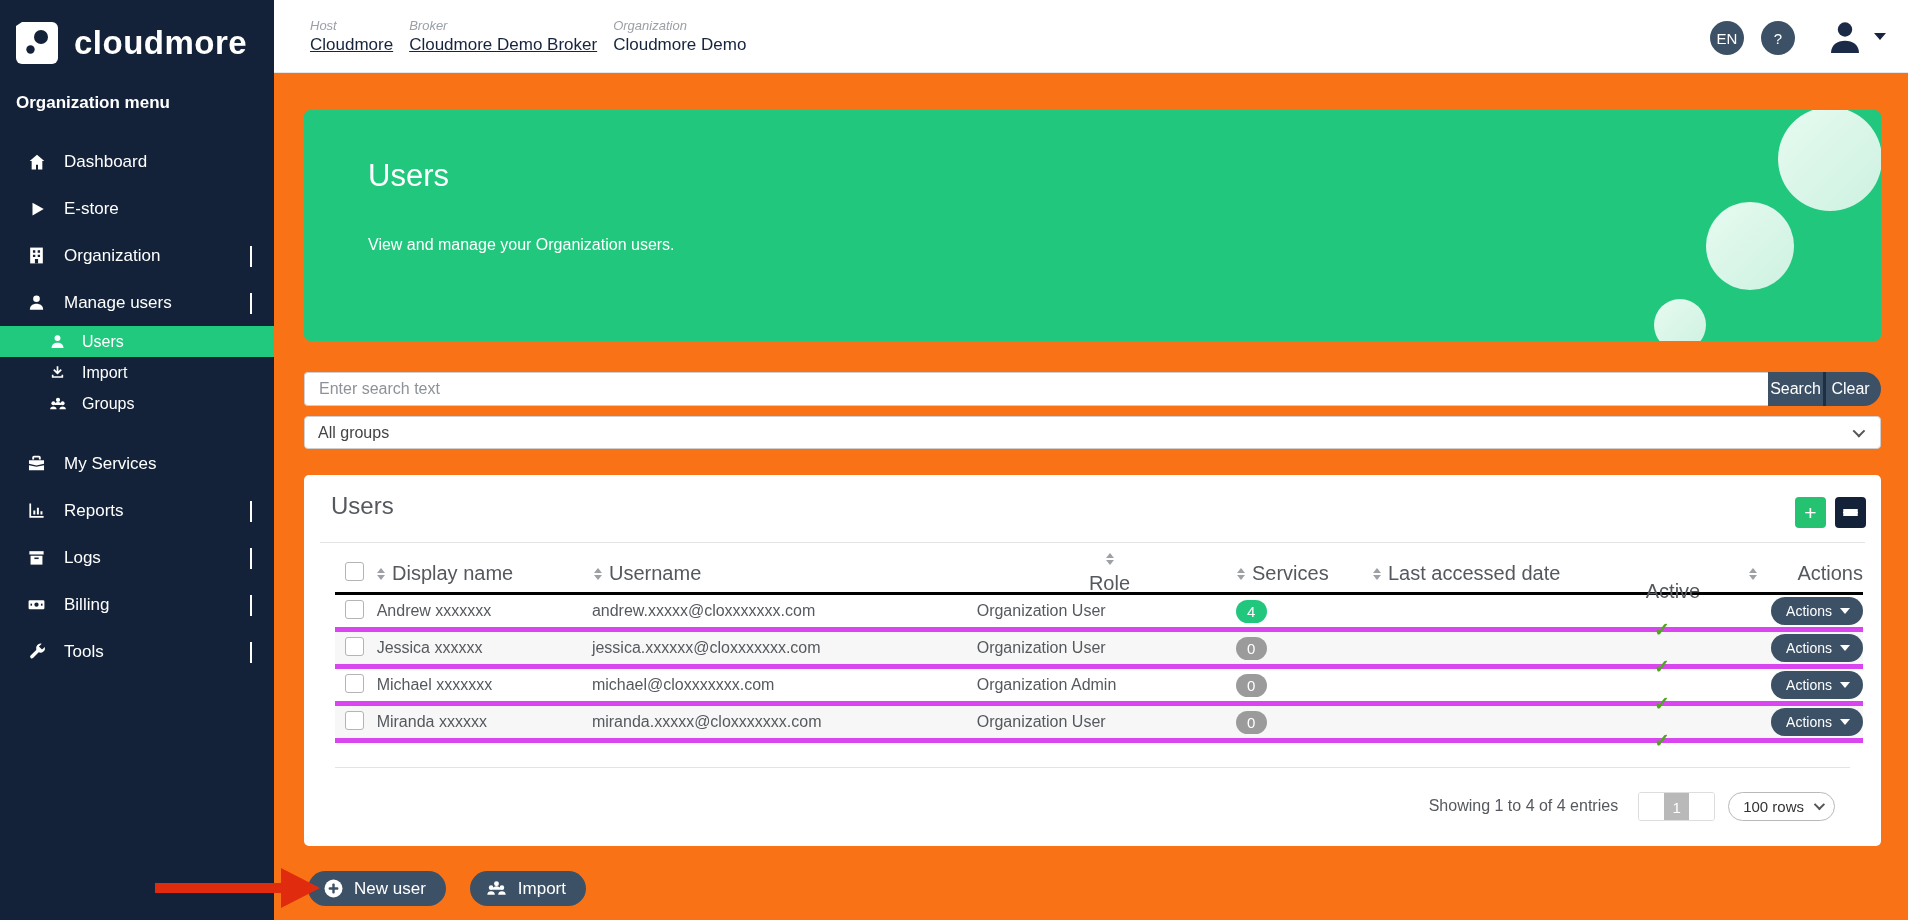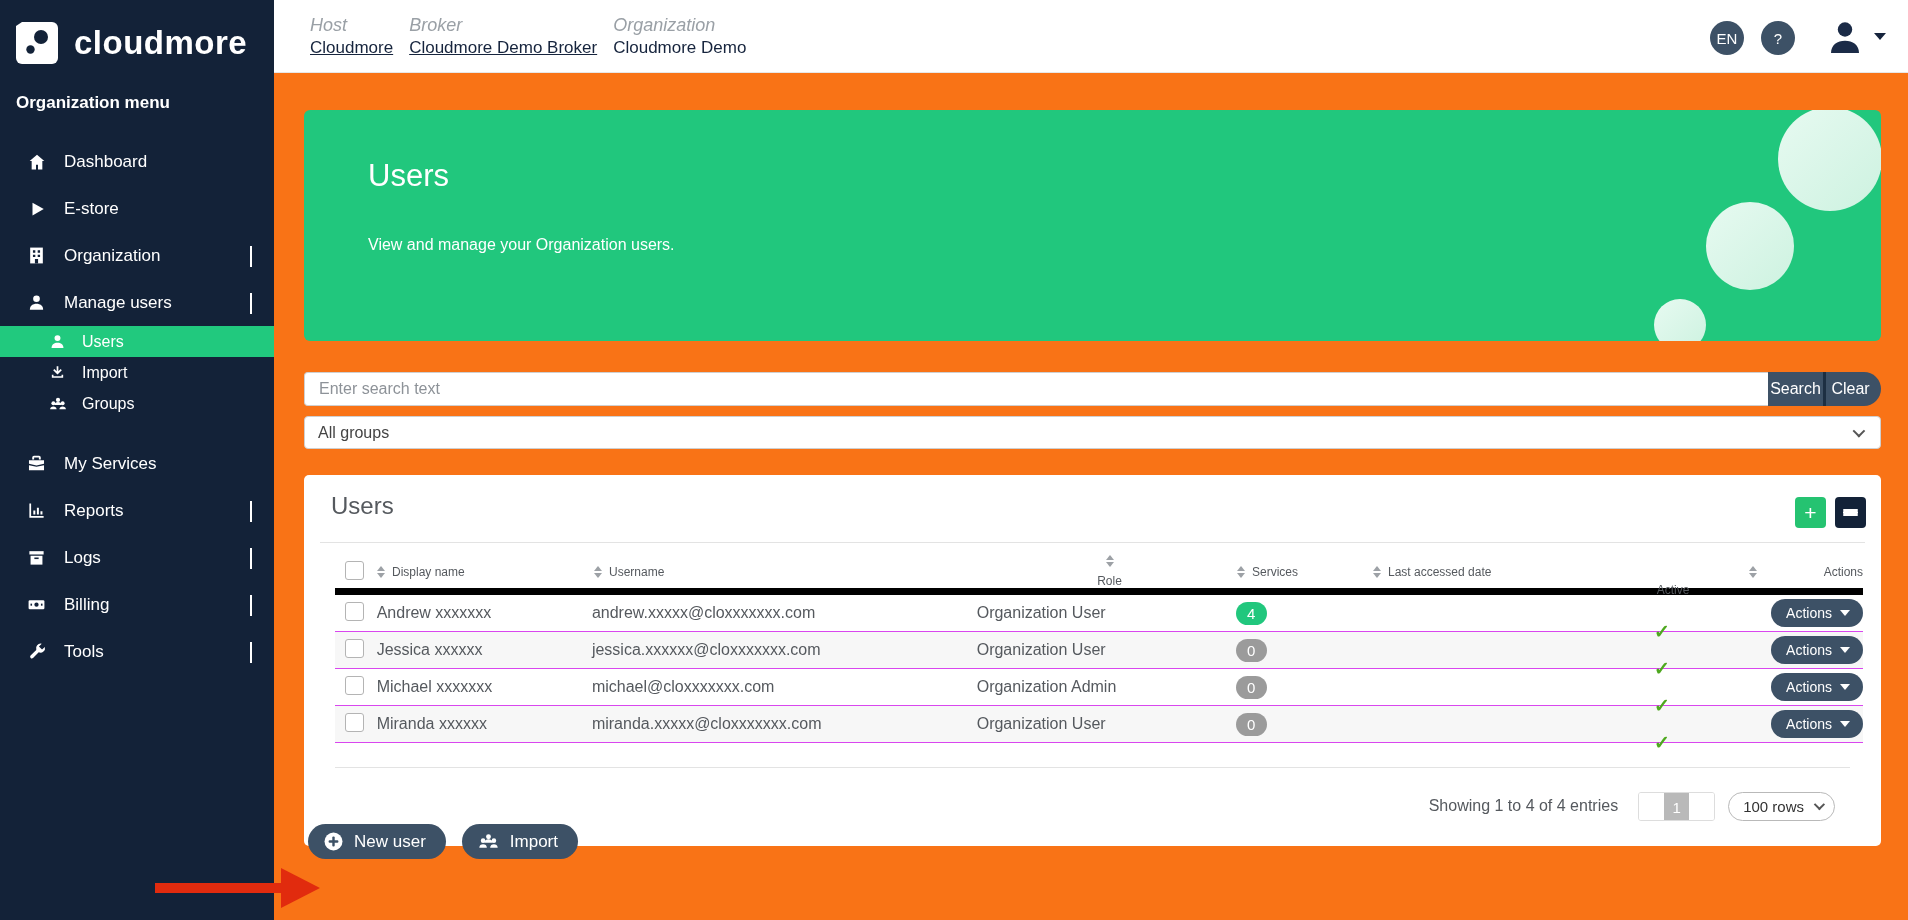--- a/index.html
+++ b/index.html
@@ -22,21 +22,21 @@
   .gap8 { height:8px; }
   .gap13 { height:13px; }
   svg.icon { display:block; }
   .chev-r { width:9px; height:9px; border-right:2.4px solid #fff; border-bottom:2.4px solid #fff; transform:rotate(-45deg); }
   .chev-d { width:9px; height:9px; border-right:2.4px solid #fff; border-bottom:2.4px solid #fff; transform:rotate(45deg); margin-top:-4px; }
 
   
   .topbar { position:absolute; left:274px; top:0; width:1634px; height:73px; background:#fff; border-bottom:1px solid #e7e7e7; display:flex; align-items:center; }
   .crumbs { display:flex; gap:16px; padding-left:36px; }
   .crumb { display:flex; flex-direction:column; }
-  .crumb-label { font-size:18px; font-style:italic; color:#9aa0a6; margin-bottom:2px; }
+  .crumb-label { font-size:13px; font-style:italic; color:#9aa0a6; margin-bottom:2px; }
   .crumb-link { font-size:17px; color:#16243d; text-decoration:underline; cursor:pointer; }
   .crumb-current { font-size:17px; color:#16243d; font-weight:normal; }
   .top-right { margin-left:auto; display:flex; align-items:flex-end; gap:17px; padding-right:22px; }
   .circle-btn { width:34px; height:34px; border-radius:50%; background:#3d5166; color:#fff; font-size:15px; display:flex; align-items:center; justify-content:center; cursor:pointer; border:none; font-family:inherit; }
   .avatar-wrap { display:flex; align-items:center; gap:10px; cursor:pointer; margin-left:14px; }
   .caret { width:0; height:0; border-left:6px solid transparent; border-right:6px solid transparent; border-top:7px solid #16243d; }
 
   
   .hero { position:absolute; left:304px; top:110px; width:1577px; height:231px; background:#21c77d; border-radius:6px; overflow:hidden; }
   .hero-circle { position:absolute; border-radius:50%; background:linear-gradient(135deg,#e7faf1,#cdf2e0); }
@@ -58,22 +58,22 @@
   
   .panel { position:absolute; left:304px; top:475px; width:1577px; height:371px; background:#fff; border-radius:5px; }
   .panel-title { position:absolute; left:27px; top:17px; font-size:24px; color:#55595e; font-weight:400; }
   .btn-add { position:absolute; left:1491px; top:22px; width:31px; height:31px; background:#25c371; border:none; border-radius:4px; color:#fff; font-size:21px; line-height:28px; cursor:pointer; }
   .btn-cols { position:absolute; left:1531px; top:22px; width:31px; height:31px; background:#132238; border:none; border-radius:4px; cursor:pointer; display:flex; flex-direction:column; align-items:center; justify-content:center; gap:3px; }
   .btn-cols i { display:block; width:15px; height:2.6px; background:#fff; border-radius:1px; }
   .panel-divider { position:absolute; left:16px; right:16px; top:67px; height:1px; background:#e3e3e3; }
 
   .table { position:absolute; left:31px; top:80px; width:1528px; }
   .trow { display:flex; align-items:center; }
-  .thead { height:40px; border-bottom:7px solid #000000; color:#55595e; font-size:12px; }
-  .tbody-row { height:37px; font-size:16px; color:#55595e; border-bottom:1px solid #d946ef; }
+  .thead { height:40px; border-bottom:3px solid #000000; color:#55595e; font-size:20px; }
+  .tbody-row { height:37px; font-size:16px; color:#55595e; border-bottom:5px solid #d946ef; }
   .tbody-row.stripe { background:#f7f7f7; }
   .col-check { width:42px; }
   .col-name { width:217px; }
   .col-user { width:388px; }
   .col-role { width:255px;flex-direction:column; }
   .col-serv { width:136px; }
   .col-date { width:250px; }
   .col-active { width:100px; text-align:center;margin-top:36px; }
   .col-sort { width:60px; display:flex; justify-content:center; }
   .col-actions { flex:1; text-align:right; }
@@ -92,21 +92,21 @@
   .table-endline { position:absolute; left:31px; right:31px; top:292px; height:1px; background:#e3e3e3; }
   .panel-footer { position:absolute; left:0; right:46px; top:316px; height:30px; display:flex; align-items:center; justify-content:flex-end; gap:13px; }
   .showing { font-size:16px; color:#55595e; margin-right:7px; }
   .pager { display:flex; border:1px solid #ddd; border-radius:3px; overflow:hidden; height:29px; }
   .pager .pcell { width:25px; height:29px; background:#fff; cursor:pointer; }
   .pager .pcell.cur { background:#b9b9b9; color:#fff; font-size:15px; text-align:center; line-height:29px; }
   .rows-select { display:flex; align-items:center; gap:10px; height:29px; padding:0 12px 0 14px; border:1.4px solid #b9b9b9; border-radius:15px; font-size:15px; color:#333; cursor:pointer; background:#fff; }
   .rows-select .sel-chev { width:8px; height:8px; border-right:2px solid #555; border-bottom:2px solid #555; transform:rotate(45deg) translateY(-2px); }
 
   
-  .bottom-actions { position:absolute; left:308px; top:824px; display:flex; gap:16px; }
+  .bottom-actions { position:absolute; left:308px; top:871px; display:flex; gap:24px; }
   .pill-btn { display:inline-flex; align-items:center; gap:11px; height:35px; padding:0 20px 0 16px; background:#3d5166; color:#fff; border:none; border-radius:17.5px; font-size:17px; cursor:pointer; font-family:inherit; }
 
   
   .red-arrow { position:absolute; left:150px; top:868px; z-index:9; }
 </style>
 </head>
 <body>
 
 <div id="app">
 

